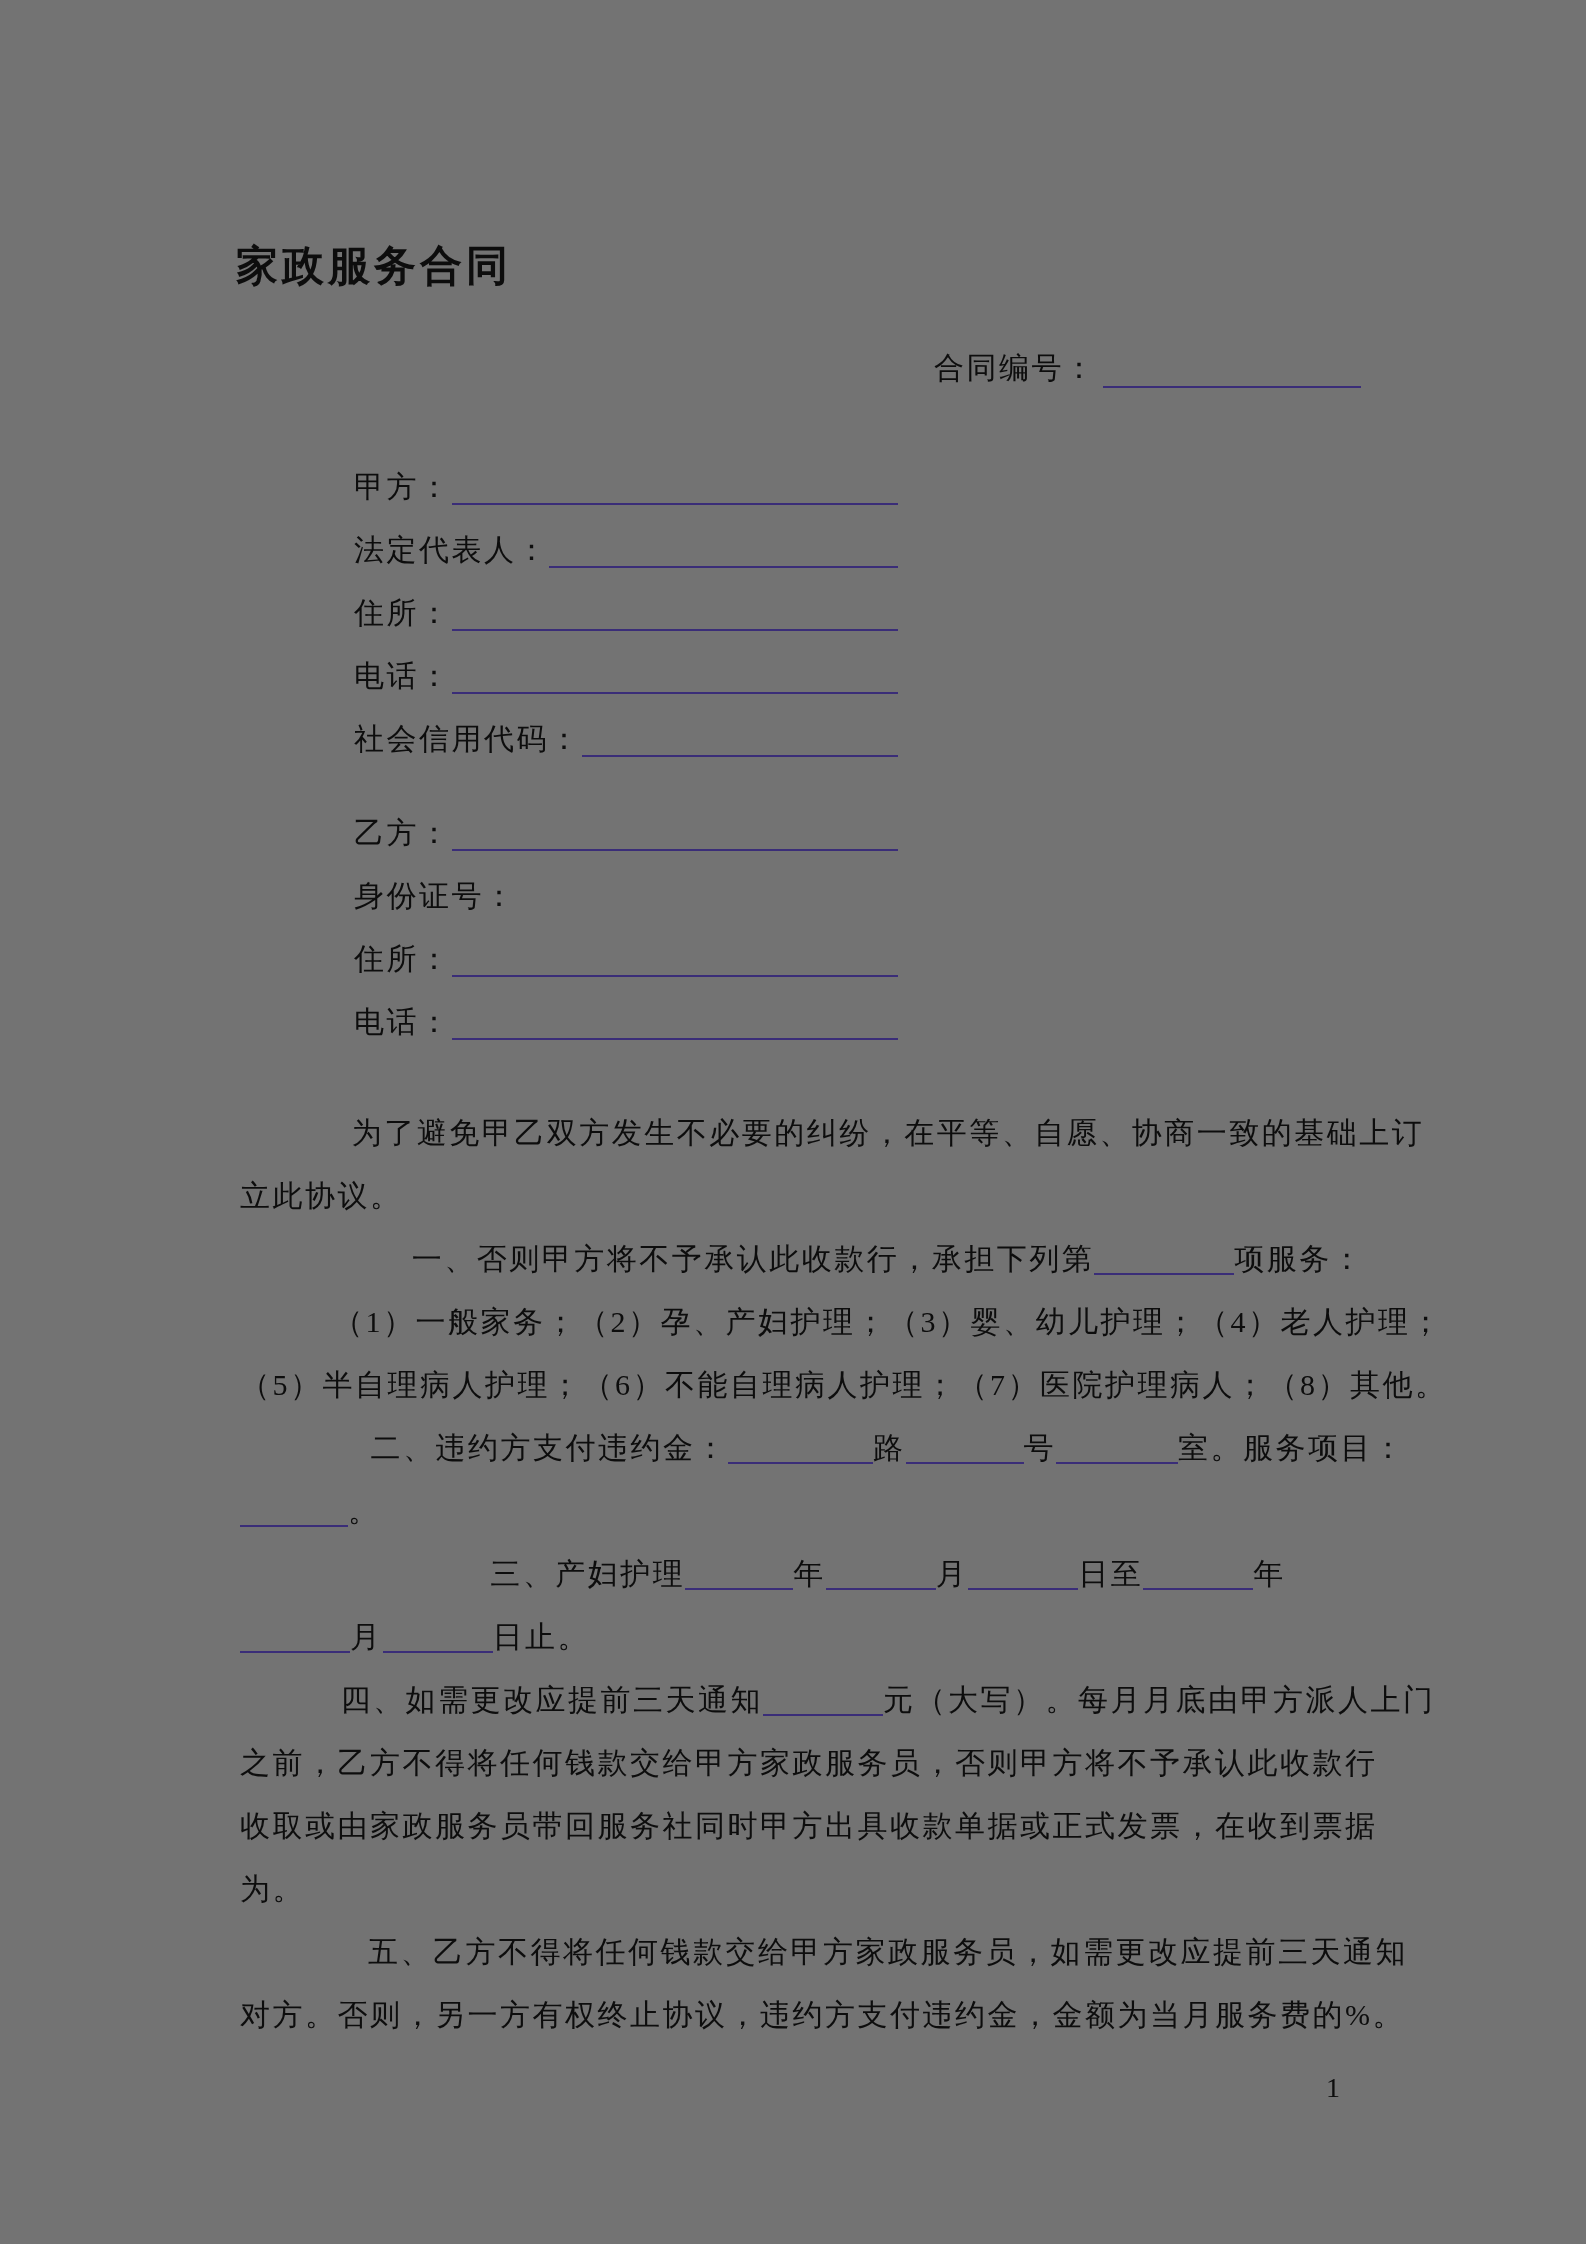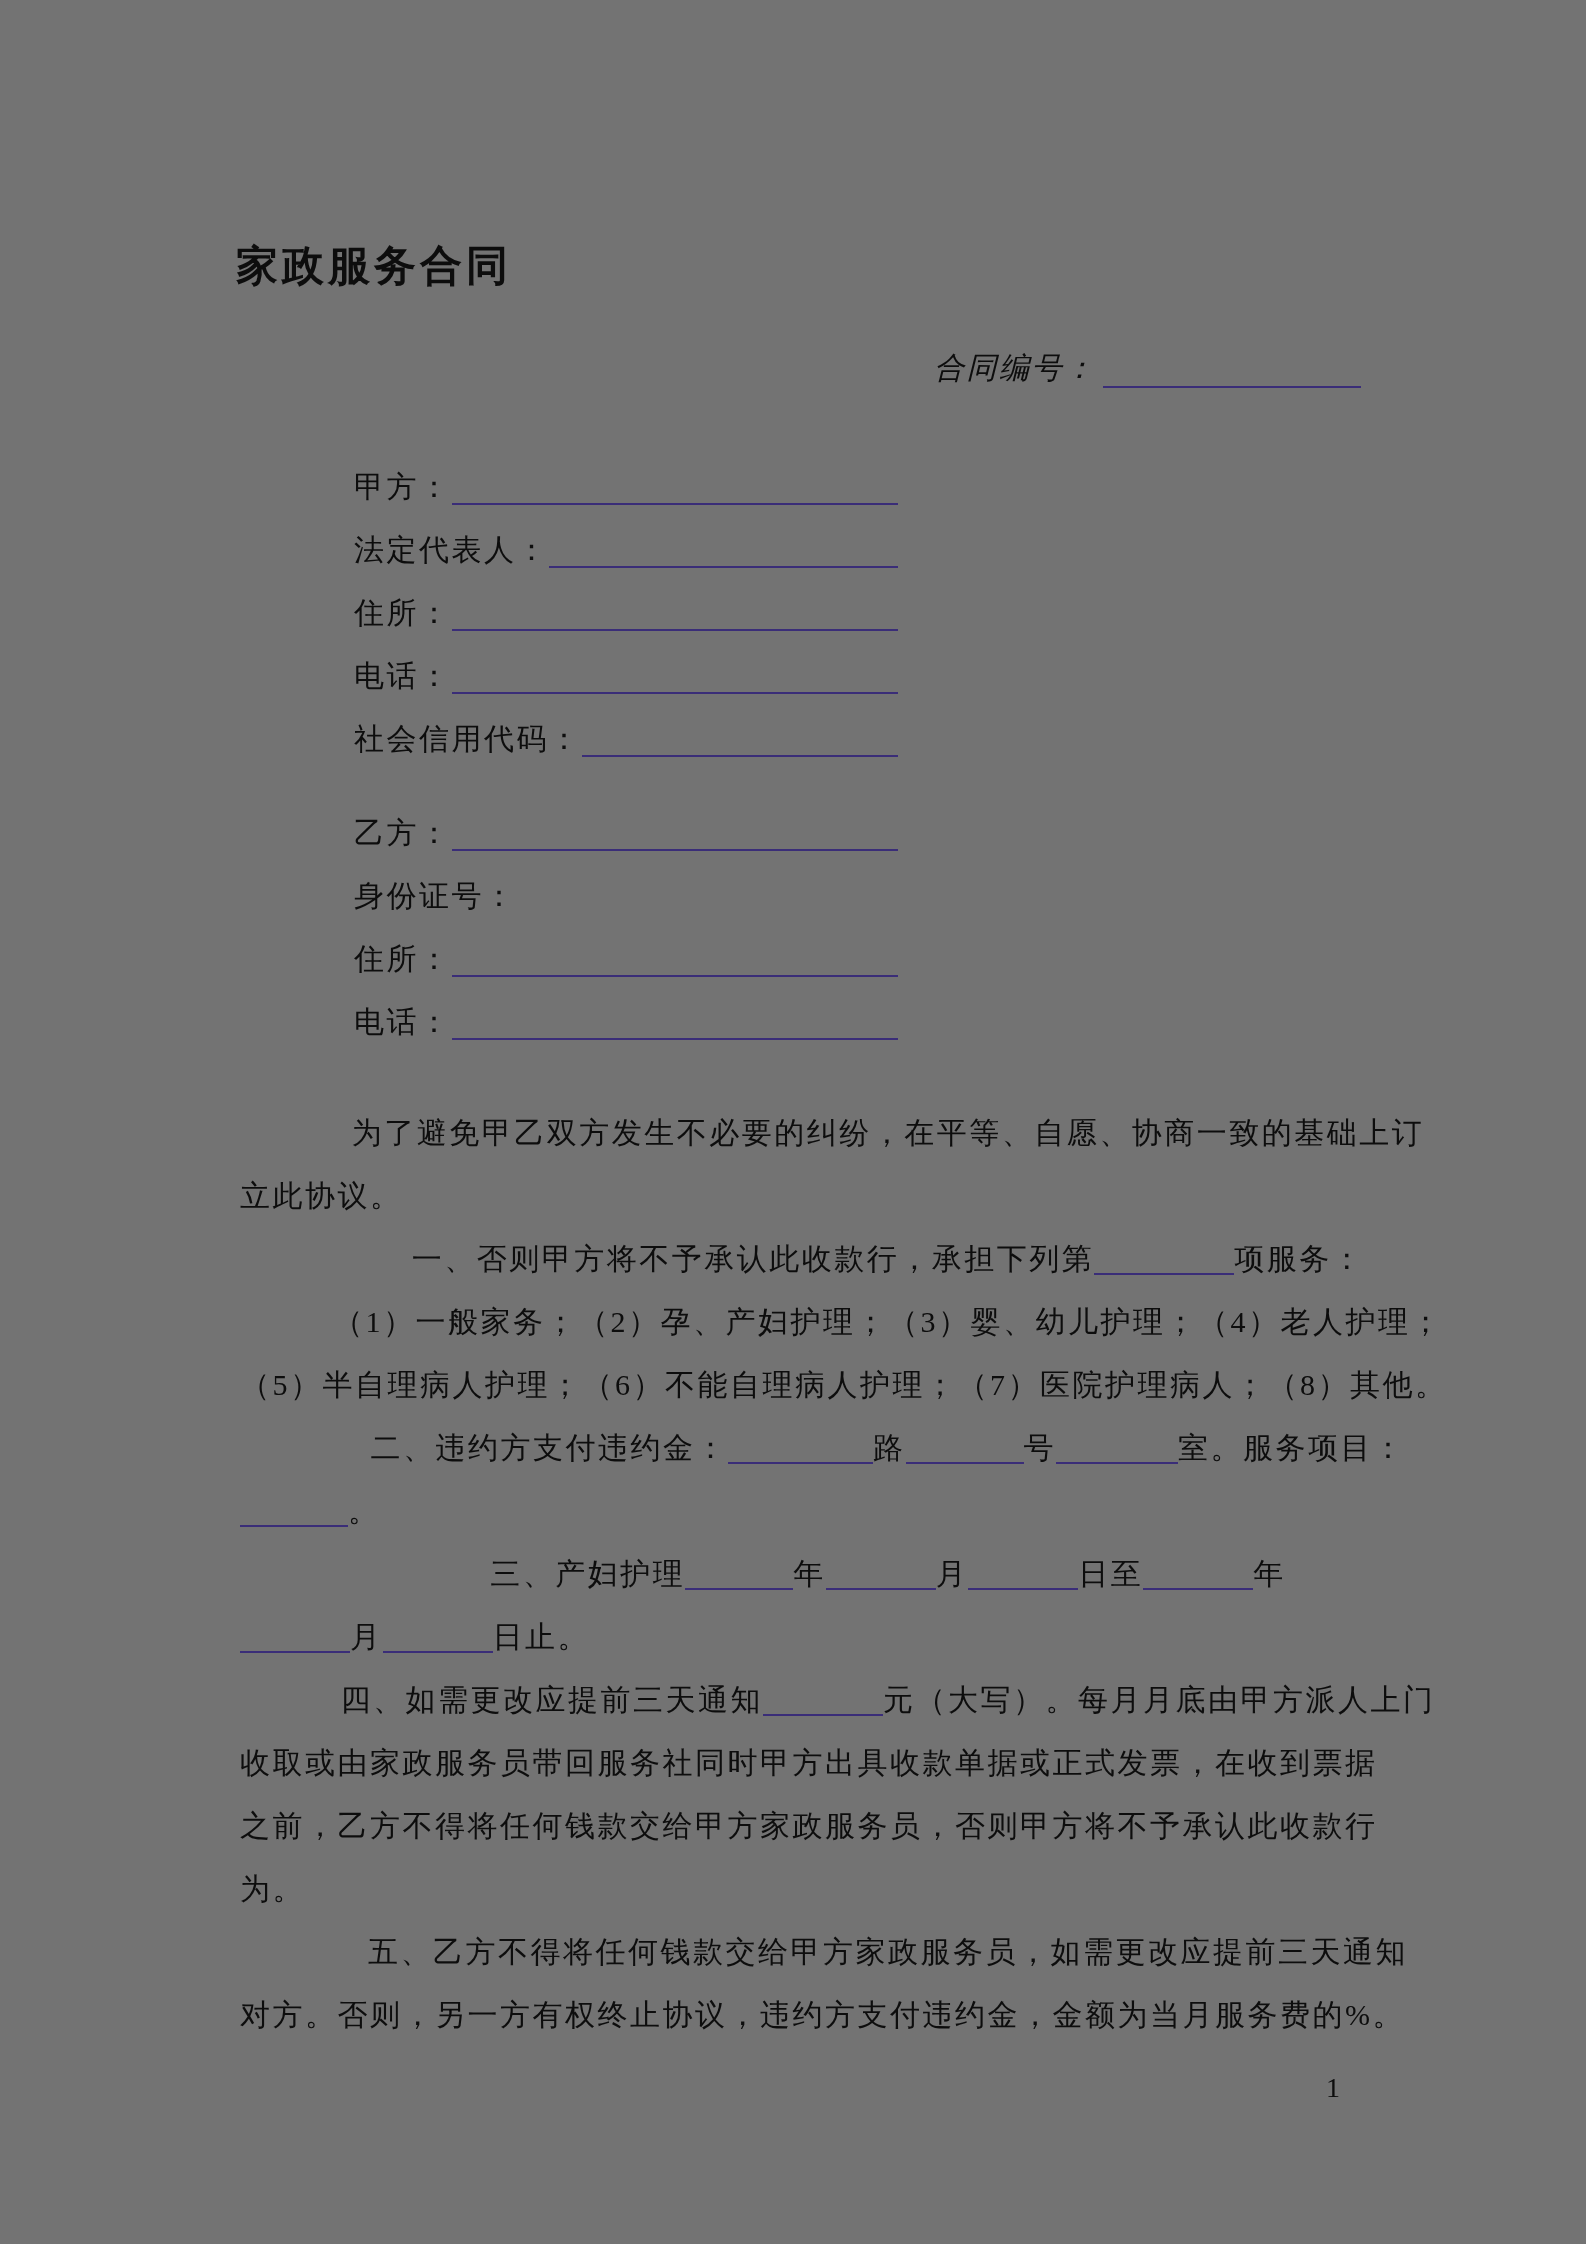--- a/index.html
+++ b/index.html
@@ -13,21 +13,21 @@
     overflow:hidden;
   }
   .title{
     position:absolute;left:236px;top:240px;
     font-size:42px;font-weight:bold;letter-spacing:4px;
     margin:0;line-height:52px;
   }
   .contract-no{
     position:absolute;left:934px;top:348px;
     font-size:30px;letter-spacing:2.5px;line-height:40px;
-    display:flex;align-items:flex-end;font-style:italic;
+    display:flex;align-items:flex-end;
   }
   .contract-no .blank{
     display:inline-block;width:258px;height:36px;
     border-bottom:2px solid #3a2d78;margin-left:6px;
   }
   .party{
     position:absolute;left:306px;width:592px;
     font-size:30px;letter-spacing:2.5px;
   }
   .party-a{top:455px;}
@@ -113,22 +113,22 @@
       <div class="bline ind"><span>为了避免甲乙双方发生不必要的纠纷，在平等、自愿、协商一致的基础上订</span></div>
       <div class="bline"><span>立此协议。</span></div>
       <div class="bline ind"><span>一、否则甲方将不予承认此收款行，承担下列第</span><span class="blank-i" style="width: 140px;"></span><span>项服务：</span></div>
       <div class="bline ind"><span>（1）一般家务；（2）孕、产妇护理；（3）婴、幼儿护理；（4）老人护理；</span></div>
       <div class="bline"><span>（5）半自理病人护理；（6）不能自理病人护理；（7）医院护理病人；（8）其他。</span></div>
       <div class="bline ind"><span>二、违约方支付违约金：</span><span class="blank-i" style="width: 145px;"></span><span>路</span><span class="blank-i" style="width: 118px;"></span><span>号</span><span class="blank-i" style="width: 122px;"></span><span>室。服务项目：</span></div>
       <div class="bline"><span class="blank-i" style="width: 108px;"></span><span>。</span></div>
       <div class="bline ind"><span>三、产妇护理</span><span class="blank-i" style="width: 108px;"></span><span>年</span><span class="blank-i" style="width: 110px;"></span><span>月</span><span class="blank-i" style="width: 110px;"></span><span>日至</span><span class="blank-i" style="width: 110px;"></span><span>年</span></div>
       <div class="bline"><span class="blank-i" style="width: 110px;"></span><span>月</span><span class="blank-i" style="width: 110px;"></span><span>日止。</span></div>
       <div class="bline ind"><span>四、如需更改应提前三天通知</span><span class="blank-i" style="width: 120px;"></span><span>元（大写）。每月月底由甲方派人上门</span></div>
+      <div class="bline"><span>之前，乙方不得将任何钱款交给甲方家政服务员，否则甲方将不予承认此收款行</span></div>
       <div class="bline"><span>收取或由家政服务员带回服务社同时甲方出具收款单据或正式发票，在收到票据</span></div>
-      <div class="bline"><span>之前，乙方不得将任何钱款交给甲方家政服务员，否则甲方将不予承认此收款行</span></div>
       <div class="bline"><span>为。</span></div>
       <div class="bline ind"><span>五、乙方不得将任何钱款交给甲方家政服务员，如需更改应提前三天通知</span></div>
       <div class="bline"><span>对方。否则，另一方有权终止协议，违约方支付违约金，金额为当月服务费的%。</span></div>
     </div>
 
   <div class="page-num">1</div>
 
 </div>
 
 </body></html>

